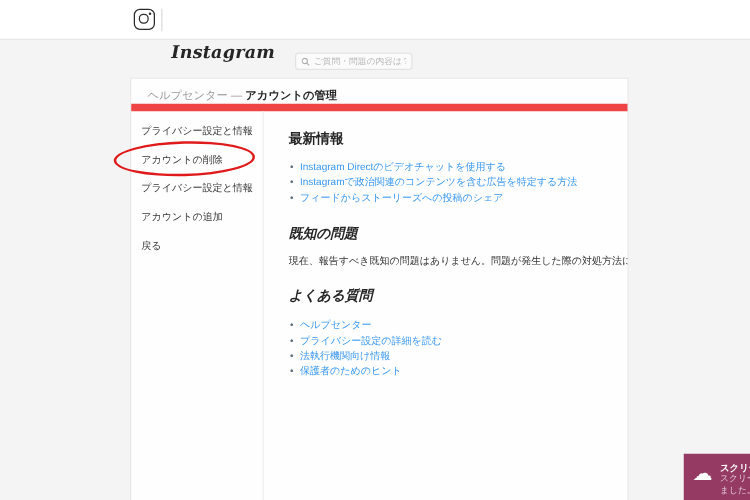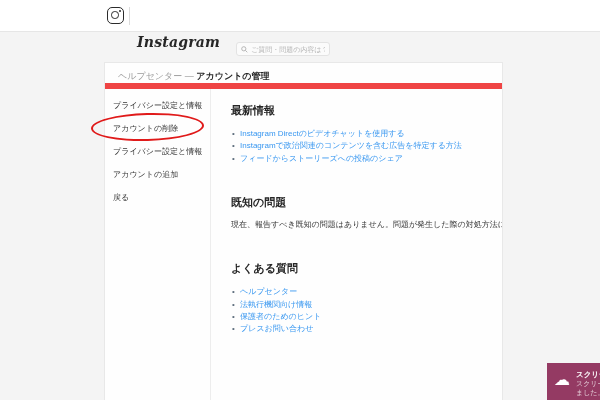--- a/index.html
+++ b/index.html
@@ -44,21 +44,21 @@
     height:26px; line-height:26px; padding-left:13px;
     border-bottom:6px solid #ef4444; font-size:9px; color:#9b9b9b; white-space:nowrap;
   }
   .card-title .cur { color:#262626; font-weight:bold; }
   .card-body { display:flex; height:332px; }
   .side { width:106px; border-right:1px solid #ededed; }
   .side ul { list-style:none; padding:5px 0 0 8px; }
   .side li { font-size:8px; color:#363636; height:23px; line-height:23px; cursor:pointer; white-space:nowrap;font-family:Liberation Mono, monospace; }
   .content { flex:1; padding:14px 14px 0 20px; overflow:hidden; }
   .sec-title { font-size:11px; font-weight:bold; color:#262626; }
-  .sec-title.mt { margin-top:30px; }
+  .sec-title.mt { margin-top:14px;font-style:italic; }
   ul.links { list-style:none; margin:10px 0 0 0; padding-left:9px; }
   ul.links li { position:relative; font-size:8px; line-height:12.4px; white-space:nowrap; }
   ul.links li::before { content:"•"; position:absolute; left:-8px; color:#5f6f7e; font-size:8px; }
   ul.links a { color:var(--link,#3897f0); text-decoration:none; cursor:pointer; }
   .para { margin-top:9px; font-size:8px; line-height:12px; color:#323232; white-space:nowrap; }
   
   .annotation {
     position:absolute; left:91px; top:113px; width:113px; height:28px;
     border:2.6px solid var(--annot,#e01a1a); border-radius:50%;
     transform:rotate(-1.5deg); pointer-events:none; z-index:5;
@@ -119,23 +119,23 @@
           </ul>
 
         <div class="sec-title mt">既知の問題</div>
         <div class="para">
           <span>現在、報告すべき既知の問題はありません。問題が発生した際の対処方法については</span>
         </div>
 
         <div class="sec-title mt">よくある質問</div>
         <ul class="links">
             <li><a>ヘルプセンター</a></li>
+            <li><a>プライバシー設定の詳細を読む</a></li>
             <li><a>法執行機関向け情報</a></li>
             <li><a>保護者のためのヒント</a></li>
-            <li><a>プレスお問い合わせ</a></li>
           </ul>
 
       </div>
     </div>
   </div>
 
   <div class="annotation"></div>
 
   <div class="toast">
     <span class="cloud"></span>

